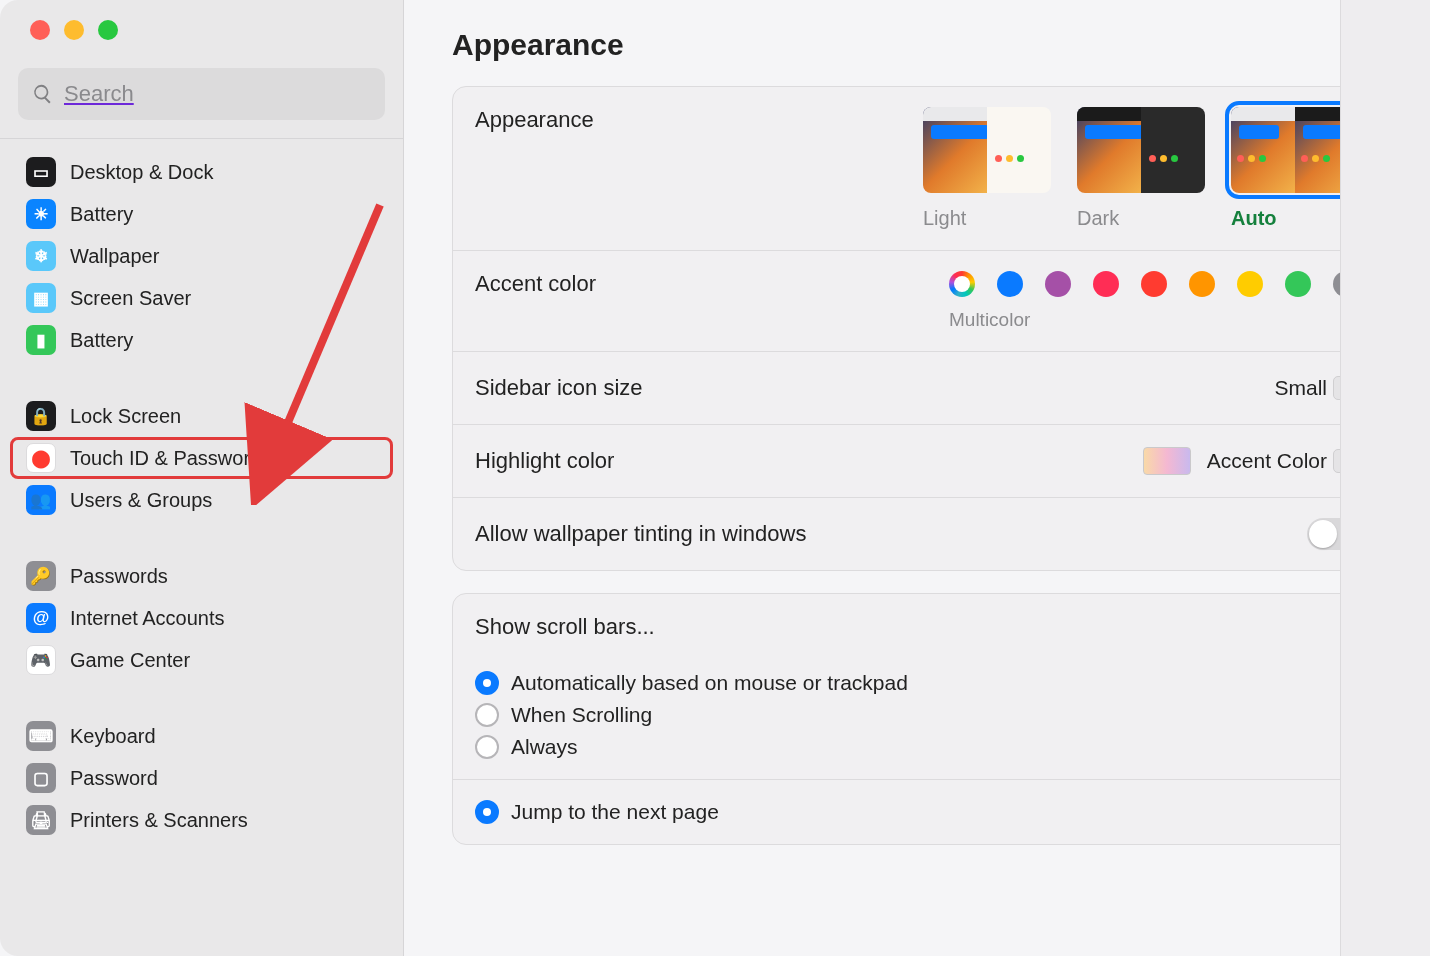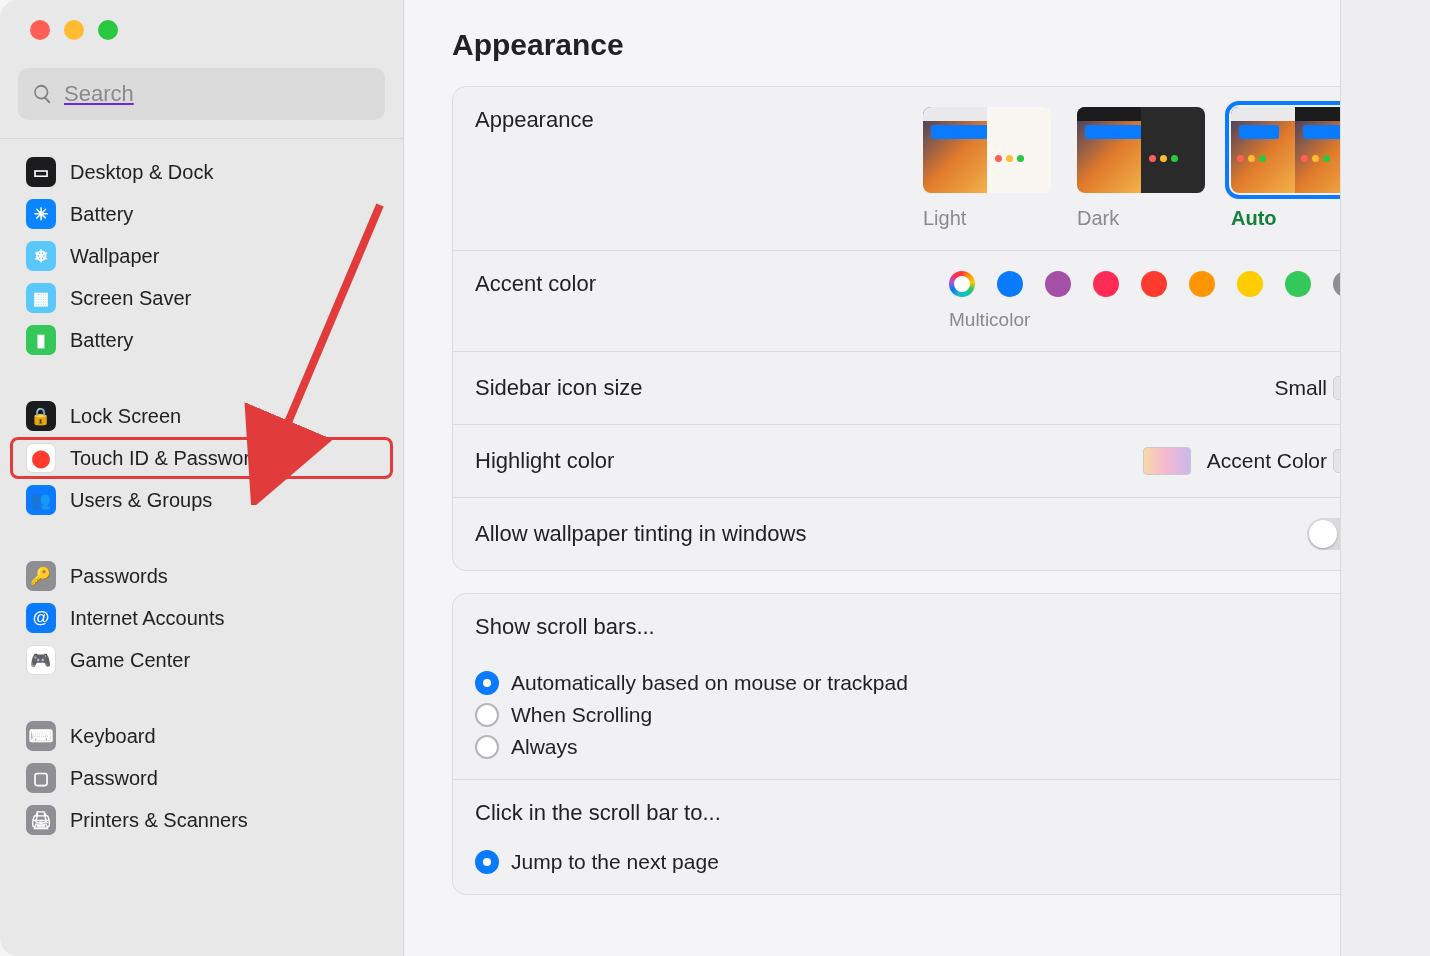--- a/index.html
+++ b/index.html
@@ -374,21 +374,20 @@
             <div class="radio"></div>
             <span>When Scrolling</span>
           </div>
           <div class="radio-row">
             <div class="radio"></div>
             <span>Always</span>
           </div>
         </div>
     </div>
     <div class="row" style="flex-direction:column; align-items:flex-start; gap:12px; border-bottom:none;">
-      <div class="section-title">Click in the scroll bar to...</div>
       <div class="radio-group" id="click-radios">
           <div class="radio-row">
             <div class="radio checked"></div>
             <span>Jump to the next page</span>
           </div>
         </div>
     </div>
   </div>
 
 </div>

